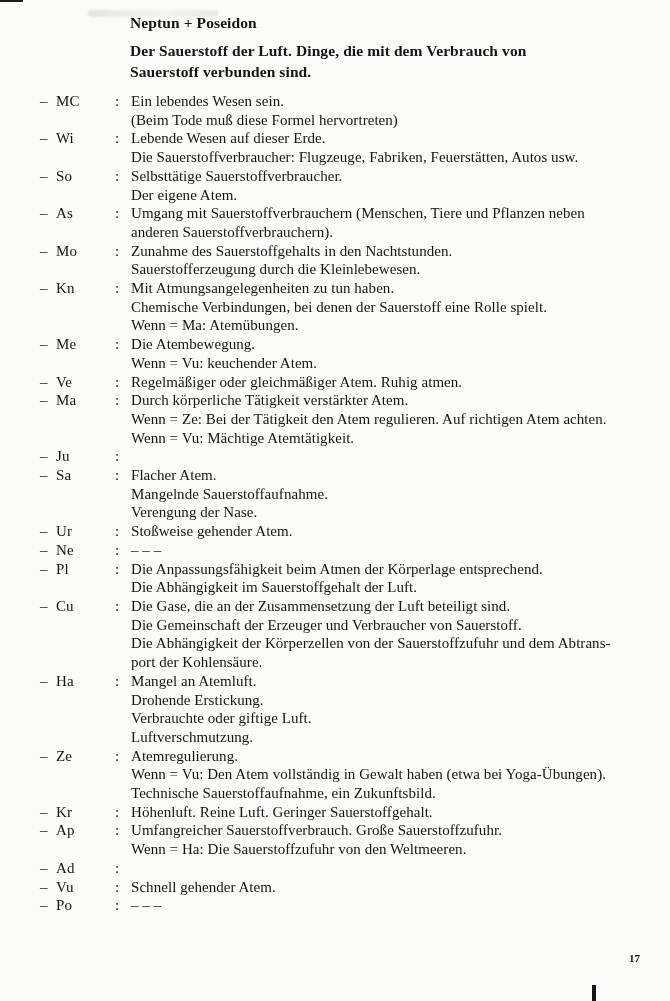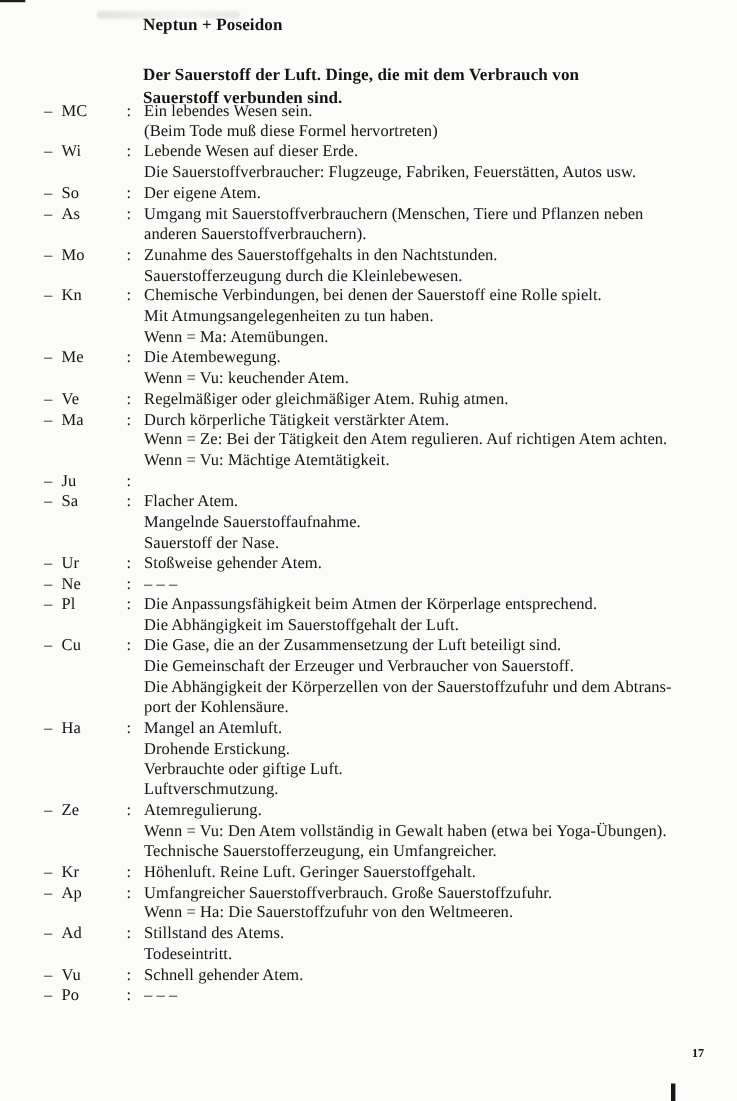--- a/index.html
+++ b/index.html
@@ -12,21 +12,20 @@
     background: #fbfbf9;
     color: #141414;
     font-family: "Liberation Serif", serif;
     position: relative;
     overflow: hidden;
   }
   .page {
     position: relative;
     width: 596px;
     height: 1001px;
-    padding-left: 18px;
   }
   
   .artifact-top-left {
     position: absolute;
     left: 0; top: 0;
     width: 23px; height: 2px;
     background: #1c1c1c;
   }
   .artifact-bottom-right {
     position: absolute;
@@ -49,21 +48,21 @@
     top: 13px;
     width: 470px;
   }
   .title {
     font-weight: bold;
     font-size: 15.5px;
     line-height: 19px;
     letter-spacing: 0.1px;
   }
   .subtitle {
-    margin-top: 27px;
+    margin-top: 9px;
     font-weight: bold;
     font-size: 15.5px;
     line-height: 20.5px;
     letter-spacing: 0.1px;
   }
   .subtitle span { display: block; }
   
   .entries {
     position: absolute;
     left: 0;
@@ -128,20 +127,21 @@
         <div class="lines">
           <div class="line">Lebende Wesen auf dieser Erde.</div>
           <div class="line">Die Sauerstoffverbraucher: Flugzeuge, Fabriken, Feuerstätten, Autos usw.</div>
         </div>
       </div>
       <div class="entry">
         <div class="dash">–</div>
         <div class="term">So</div>
         <div class="colon">:</div>
         <div class="lines">
+          <div class="line">Selbsttätige Sauerstoffverbraucher.</div>
           <div class="line">Der eigene Atem.</div>
         </div>
       </div>
       <div class="entry">
         <div class="dash">–</div>
         <div class="term">As</div>
         <div class="colon">:</div>
         <div class="lines">
           <div class="line">Umgang mit Sauerstoffverbrauchern (Menschen, Tiere und Pflanzen neben</div>
           <div class="line">anderen Sauerstoffverbrauchern).</div>
@@ -154,22 +154,22 @@
         <div class="lines">
           <div class="line">Zunahme des Sauerstoffgehalts in den Nachtstunden.</div>
           <div class="line">Sauerstofferzeugung durch die Kleinlebewesen.</div>
         </div>
       </div>
       <div class="entry">
         <div class="dash">–</div>
         <div class="term">Kn</div>
         <div class="colon">:</div>
         <div class="lines">
+          <div class="line">Mit Atmungsangelegenheiten zu tun haben.</div>
           <div class="line">Chemische Verbindungen, bei denen der Sauerstoff eine Rolle spielt.</div>
-          <div class="line">Mit Atmungsangelegenheiten zu tun haben.</div>
           <div class="line">Wenn = Ma: Atemübungen.</div>
         </div>
       </div>
       <div class="entry">
         <div class="dash">–</div>
         <div class="term">Me</div>
         <div class="colon">:</div>
         <div class="lines">
           <div class="line">Die Atembewegung.</div>
           <div class="line">Wenn = Vu: keuchender Atem.</div>
@@ -198,21 +198,21 @@
         <div class="term">Ju</div>
         <div class="colon">:</div>
       </div>
       <div class="entry">
         <div class="dash">–</div>
         <div class="term">Sa</div>
         <div class="colon">:</div>
         <div class="lines">
           <div class="line">Flacher Atem.</div>
           <div class="line">Mangelnde Sauerstoffaufnahme.</div>
-          <div class="line">Sauerstoff der Nase.</div>
+          <div class="line">Verengung der Nase.</div>
         </div>
       </div>
       <div class="entry">
         <div class="dash">–</div>
         <div class="term">Ur</div>
         <div class="colon">:</div>
         <div class="lines">
           <div class="line">Stoßweise gehender Atem.</div>
         </div>
       </div>
@@ -255,21 +255,21 @@
           <div class="line">Luftverschmutzung.</div>
         </div>
       </div>
       <div class="entry">
         <div class="dash">–</div>
         <div class="term">Ze</div>
         <div class="colon">:</div>
         <div class="lines">
           <div class="line">Atemregulierung.</div>
           <div class="line">Wenn = Vu: Den Atem vollständig in Gewalt haben (etwa bei Yoga-Übungen).</div>
-          <div class="line">Technische Sauerstofferzeugung, ein Umfangreicher.</div>
+          <div class="line">Technische Sauerstoffaufnahme, ein Zukunftsbild.</div>
         </div>
       </div>
       <div class="entry">
         <div class="dash">–</div>
         <div class="term">Kr</div>
         <div class="colon">:</div>
         <div class="lines">
           <div class="line">Höhenluft. Reine Luft. Geringer Sauerstoffgehalt.</div>
         </div>
       </div>
@@ -279,24 +279,20 @@
         <div class="colon">:</div>
         <div class="lines">
           <div class="line">Umfangreicher Sauerstoffverbrauch. Große Sauerstoffzufuhr.</div>
           <div class="line">Wenn = Ha: Die Sauerstoffzufuhr von den Weltmeeren.</div>
         </div>
       </div>
       <div class="entry">
         <div class="dash">–</div>
         <div class="term">Ad</div>
         <div class="colon">:</div>
-        <div class="lines">
-          <div class="line">Stillstand des Atems.</div>
-          <div class="line">Todeseintritt.</div>
-        </div>
       </div>
       <div class="entry">
         <div class="dash">–</div>
         <div class="term">Vu</div>
         <div class="colon">:</div>
         <div class="lines">
           <div class="line">Schnell gehender Atem.</div>
         </div>
       </div>
       <div class="entry">

